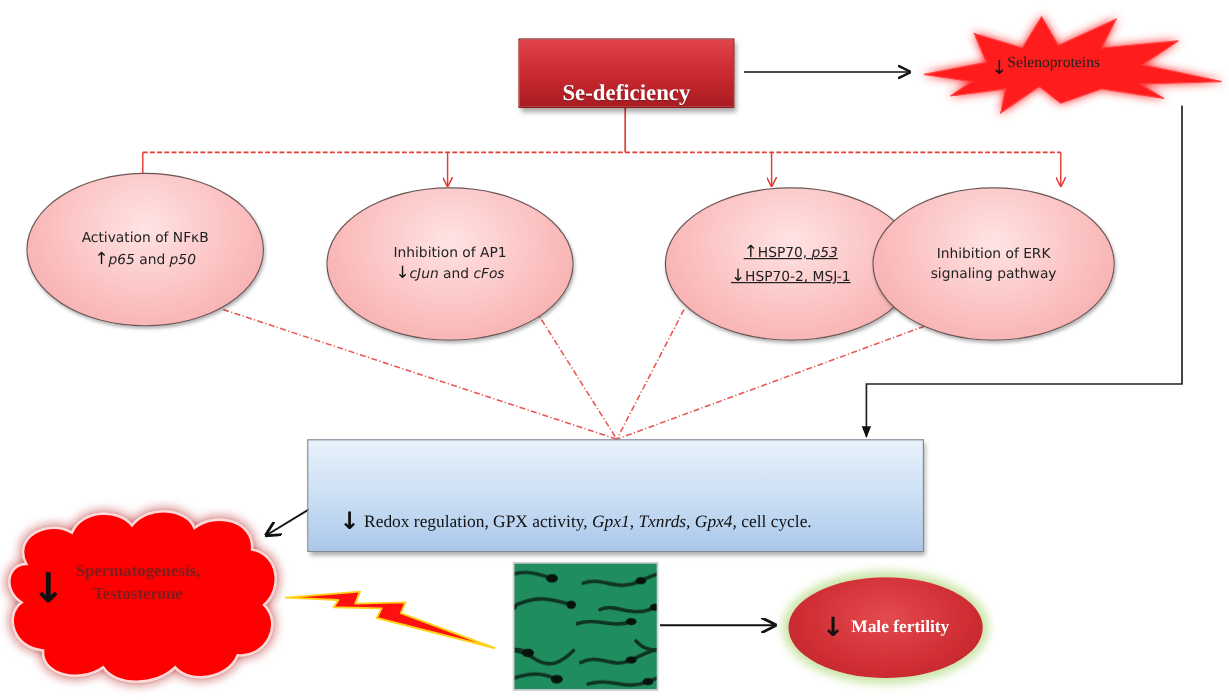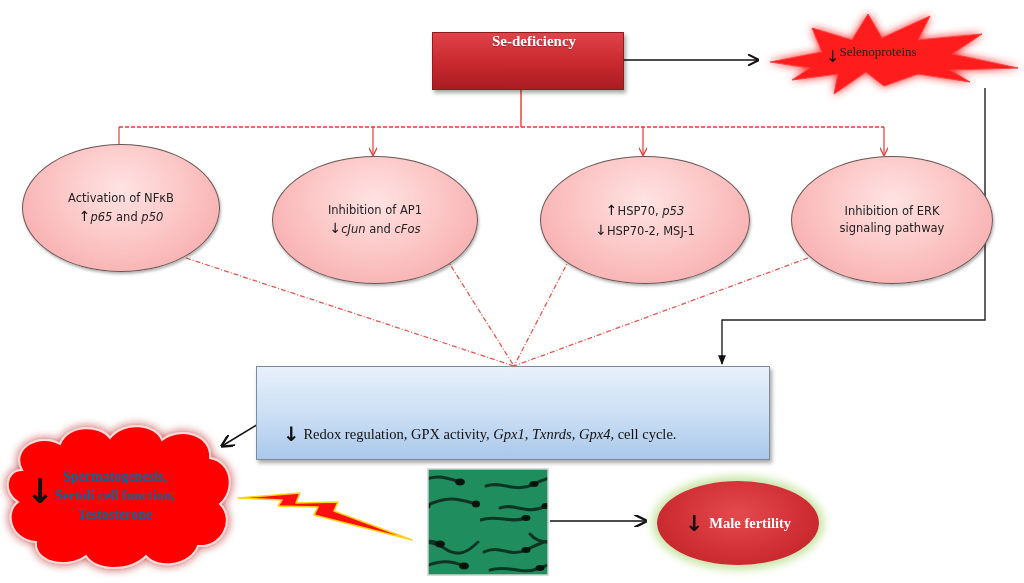--- a/index.html
+++ b/index.html
@@ -4,58 +4,57 @@
 <style>
   html, body { margin: 0; padding: 0; background: #ffffff; }
   body { width: 1024px; height: 583px; position: relative; overflow: hidden; font-family: "Liberation Serif", serif; }
   #canvas { position: absolute; left: 0; top: 0; width: 1024px; height: 583px; }
   .abs { position: absolute; }
   .se-box {
     left: 432px; top: 32px; width: 178px; height: 56px;
     background: linear-gradient(180deg, #e0434a 0%, #c8282e 55%, #a81d22 100%);
     border: 1px solid #8e1a1e;
     box-shadow: 2px 3px 4px rgba(0,0,0,0.35);
-    display: flex; align-items: flex-start; justify-content: center;
-    color: #fff; font-weight: bold; font-size: 15px;
+    display: flex; align-items: flex-end; justify-content: center;
+    color: #fff; font-weight: bold; font-size: 19px;
     font-family: "Liberation Serif", serif;
     text-shadow: 0 1px 1px rgba(0,0,0,0.3);
-    padding-left: 12px;
   }
   .sel-label {
     left: 826px; top: 44px; width: 130px;
     font-size: 13px; color: #222; font-family: "Liberation Serif", serif;
   }
   .ellipse {
     border-radius: 50%;
     border: 1.2px solid #6b5656;
     background: radial-gradient(ellipse at 50% 35%, #ffe3e3 0%, #fbc0c0 55%, #f5a4a4 100%);
     box-shadow: 1px 2px 3px rgba(0,0,0,0.3);
     display: flex; align-items: center; justify-content: center; flex-direction: column;
     font-family: "DejaVu Sans", sans-serif; font-size: 11.5px; color: #222; text-align: center;
     line-height: 1.45;
   }
   .e1 { left: 22px; top: 144px; width: 196px; height: 126px; }
   .e2 { left: 272px; top: 156px; width: 204px; height: 126px; }
-  .e3 { left: 540px; top: 156px; width: 208px; height: 126px; }
-  .e4 { left: 791px; top: 156px; width: 200px; height: 126px; }
+  .e3 { left: 554px; top: 156px; width: 208px; height: 126px; text-decoration: underline; }
+  .e4 { left: 727px; top: 156px; width: 200px; height: 126px; }
   .ital { font-style: italic; }
   .arr { font-family: "DejaVu Sans", sans-serif; font-size: 14px; color: #111; }
   .blue-box {
     left: 256px; top: 366px; width: 512px; height: 92px;
     background: linear-gradient(180deg, #e8f1fb 0%, #c9def4 55%, #aac7ea 100%);
     border: 1px solid #7f8b99;
     box-shadow: 2px 3px 4px rgba(0,0,0,0.35);
     font-family: "Liberation Serif", serif; font-size: 14.5px; color: #111;
   }
   .blue-line1 { position: absolute; left: 8px; top: 14px; white-space: nowrap; }
   .blue-line2 { position: absolute; left: 26px; top: 55px; white-space: nowrap; }
   .big-arrow { font-family: "DejaVu Sans", sans-serif; font-weight: bold; font-size: 20px; vertical-align: -2px; }
   .cloud-text {
     left: 40px; top: 468px; width: 150px; text-align: center;
-    color: #0369a1; font-weight: bold; font-size: 14px; line-height: 1.35;
+    color: #7f1d1d; font-weight: bold; font-size: 14px; line-height: 1.35;
     font-family: "Liberation Serif", serif;
   }
   .male-ellipse {
     left: 657px; top: 481px; width: 162px; height: 84px;
     border-radius: 50%;
     background: radial-gradient(ellipse at 50% 40%, #e34a4e 0%, #cf2e33 60%, #b52227 100%);
     box-shadow: 0 0 8px 5px #c9e5a6;
     display: flex; align-items: center; justify-content: center;
     color: #fff; font-weight: bold; font-size: 14.5px; font-family: "Liberation Serif", serif;
   }
@@ -179,20 +178,19 @@
 <div class="abs blue-box">
   <div class="blue-line2">
     <span class="big-arrow">↓</span>
     <span id="decreased-parts"><span>Redox regulation,  GPX activity,  </span><span class="ital">Gpx1</span><span>, </span><span class="ital">Txnrds, Gpx4,</span><span> cell cycle.</span></span>
   </div>
 </div>
 
 <div class="abs" style="left:26px;top:474px;font-family:'DejaVu Sans',sans-serif;font-size:34px;font-weight:bold;color:#111;line-height:1;">↓</div>
 <div class="abs cloud-text">
   <div>Spermatogenesis,</div>
-  <div>Sertoli cell function,</div>
   <div>Testosterone</div>
 </div>
 
 <div class="abs male-ellipse">
   <span class="male-arrow">↓</span>
     <span>Male fertility</span>
 </div>
 
 </body></html>

